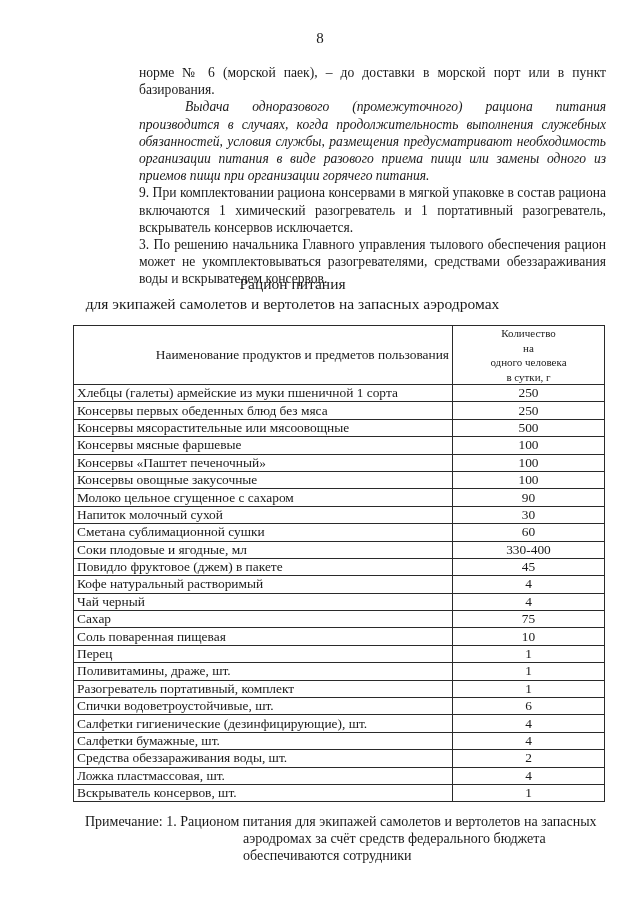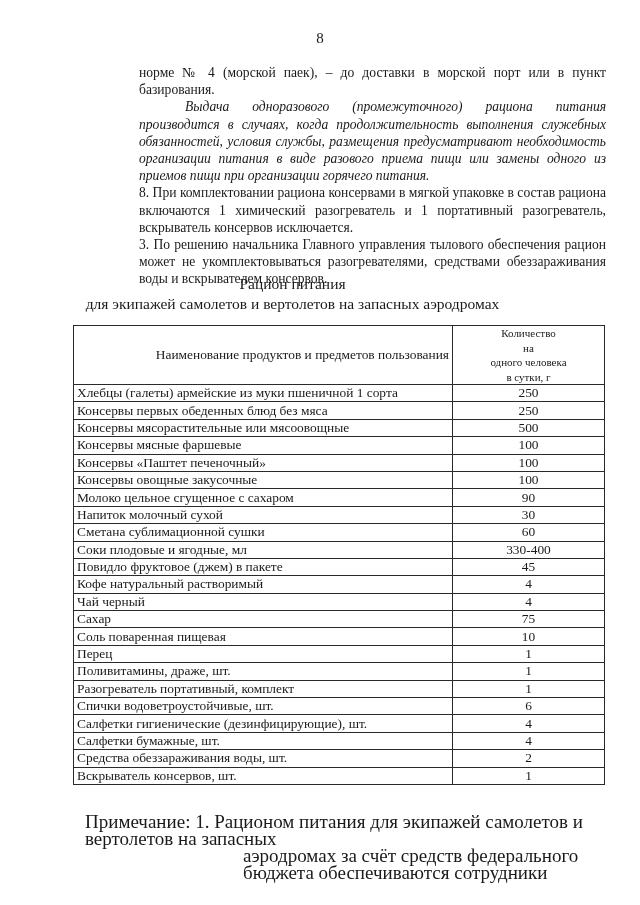--- a/index.html
+++ b/index.html
@@ -12,33 +12,33 @@
   .title { position:absolute; left:0; width:585px; text-align:center; font-size:15.5px; }
   .title1 { top:275px; }
   .title2 { top:295px; }
   table.ration { position:absolute; left:73px; top:325px; width:532px; border-collapse:collapse; font-size:13.4px; }
   table.ration td, table.ration th { border:1px solid #2a2a2a; padding:0 3px; font-weight:normal; }
   table.ration th { height:58px; }
   th.name-head { text-align:right; width:372px; }
   th.qty-head { text-align:center; line-height:14.5px; font-size:11px; }
   table.ration td { height:16.4px; line-height:16px; white-space:nowrap;margin-left:13px; }
   td.qty { text-align:center; }
-  .note { position:absolute; top:813px; left:85px; width:522px; font-size:19px; line-height:17px; }
+  .note { position:absolute; top:813px; left:85px; width:522px; font-size:14px; line-height:17px; }
   .note .lbl { display:inline-block; }
   .note .line2 { padding-left:158px; }
 </style>
 </head>
 <body>
 
 <div class="page-num">8</div>
 
 <div class="body-text" id="paras">
-    <p>норме № 4 (морской паек), – до доставки в морской порт или в пункт базирования.</p>
+    <p>норме № 6 (морской паек), – до доставки в морской порт или в пункт базирования.</p>
     <p class="indent">Выдача одноразового (промежуточного) рациона питания производится в случаях, когда продолжительность выполнения служебных обязанностей, условия службы, размещения предусматривают необходимость организации питания в виде разового приема пищи или замены одного из приемов пищи при организации горячего питания.</p>
-    <p>8. При комплектовании рациона консервами в мягкой упаковке в состав рациона включаются 1 химический разогреватель и 1 портативный разогреватель, вскрыватель консервов исключается.</p>
+    <p>9. При комплектовании рациона консервами в мягкой упаковке в состав рациона включаются 1 химический разогреватель и 1 портативный разогреватель, вскрыватель консервов исключается.</p>
     <p>3. По решению начальника Главного управления тылового обеспечения рацион может не укомплектовываться разогревателями, средствами обеззараживания воды и вскрывателем консервов.</p>
   </div>
 
 <div class="title title1">Рацион питания</div>
 <div class="title title2">для экипажей самолетов и вертолетов на запасных аэродромах</div>
 
 <table class="ration">
   <thead>
     <tr>
       <th class="name-head">Наименование продуктов и предметов пользования</th>
@@ -133,20 +133,24 @@
       </tr>
       <tr>
         <td>Салфетки бумажные, шт.</td>
         <td class="qty">4</td>
       </tr>
       <tr>
         <td>Средства обеззараживания воды, шт.</td>
         <td class="qty">2</td>
       </tr>
       <tr>
+        <td>Ложка пластмассовая, шт.</td>
+        <td class="qty">4</td>
+      </tr>
+      <tr>
         <td>Вскрыватель консервов, шт.</td>
         <td class="qty">1</td>
       </tr>
     </tbody>
 </table>
 
 <div class="note">
   <div>
     <span class="lbl">Примечание:</span>
     <span>1. Рационом питания для экипажей самолетов и вертолетов на запасных</span>

